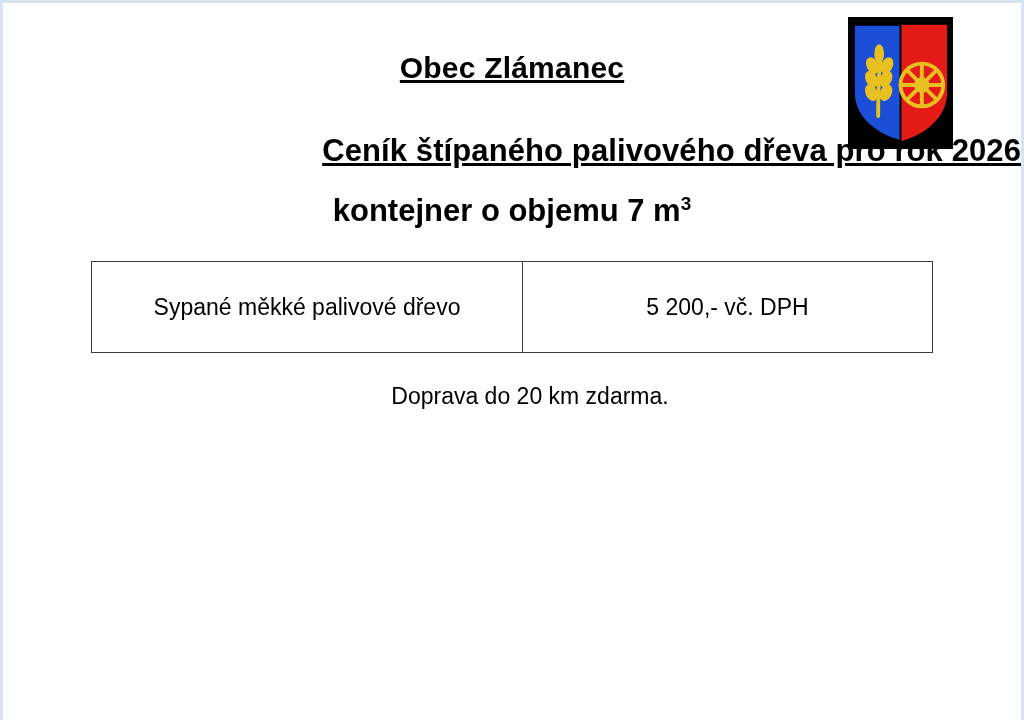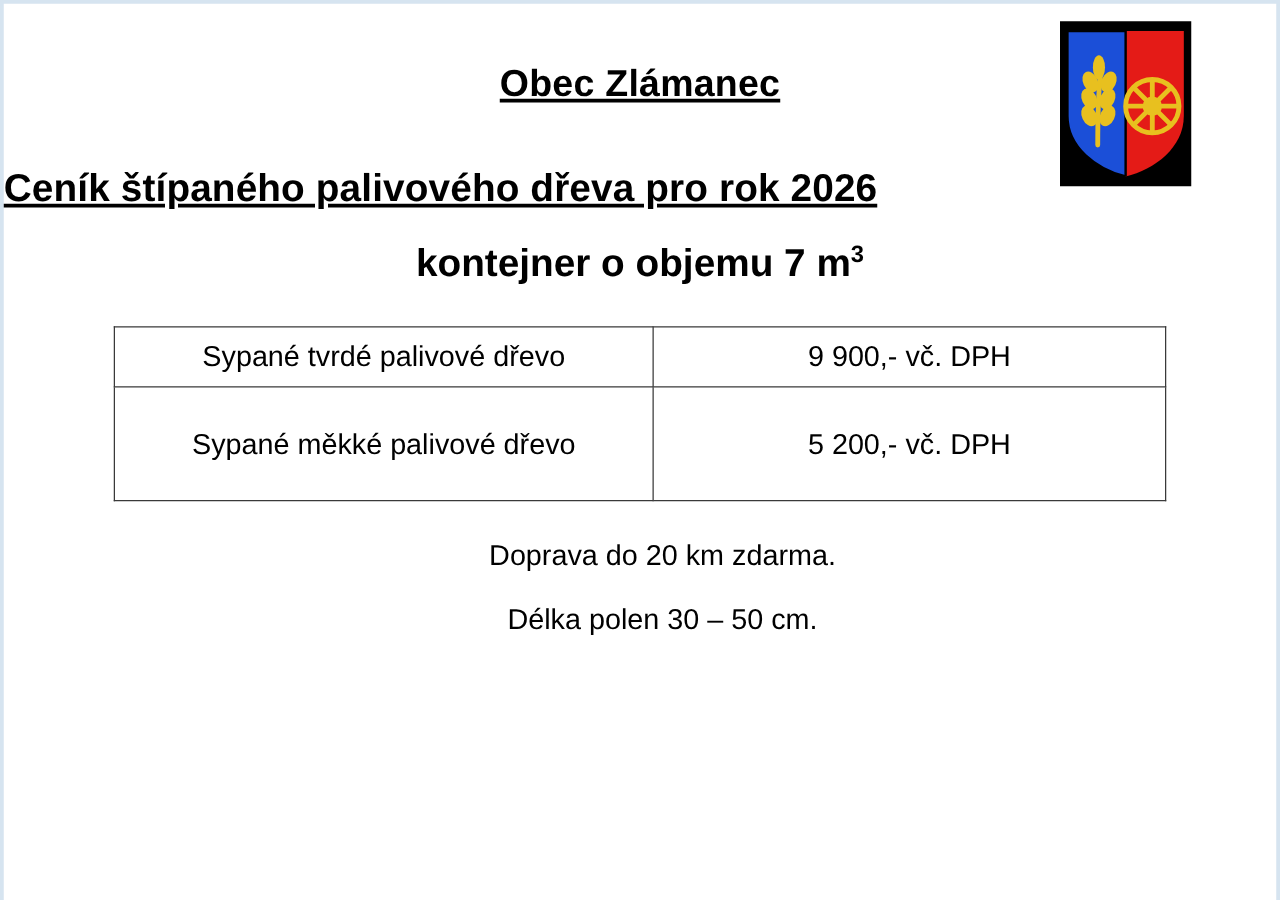--- a/index.html
+++ b/index.html
@@ -46,21 +46,21 @@
   }
   .title-main {
     text-align: center;
     font-size: 30px;
     font-weight: bold;
     text-decoration: underline;
     padding-top: 48px;
     letter-spacing: 0.2px;
   }
   .title-sub {
-    text-align: left;
+    text-align: right;
     font-size: 31px;
     font-weight: bold;
     text-decoration: underline;
     margin-top: 48px;
     letter-spacing: 0.1px;
   }
   .title-sub2 {
     text-align: center;
     font-size: 31px;
     font-weight: bold;
@@ -138,29 +138,24 @@
   <div class="title-main">Obec Zlámanec</div>
 
   <div class="title-sub">Ceník štípaného palivového dřeva pro rok 2026</div>
 
   <div class="title-sub2">
     <span>kontejner o objemu 7 m</span><sup>3</sup>
   </div>
 
   <table class="price-table">
     <tbody>
-      <tr>
-        <td class="label-cell">Sypané tvrdé palivové dřevo</td>
-        <td>9 900,- vč. DPH</td>
-      </tr>
       <tr class="row-tall">
         <td class="label-cell">Sypané měkké palivové dřevo</td>
         <td>5 200,- vč. DPH</td>
       </tr>
     </tbody>
   </table>
 
   <div class="notes">
     <p class="note">Doprava do 20 km zdarma.</p>
-    <p class="note">Délka polen 30 – 50 cm.</p>
   </div>
 
 </div>
 
 </body></html>

